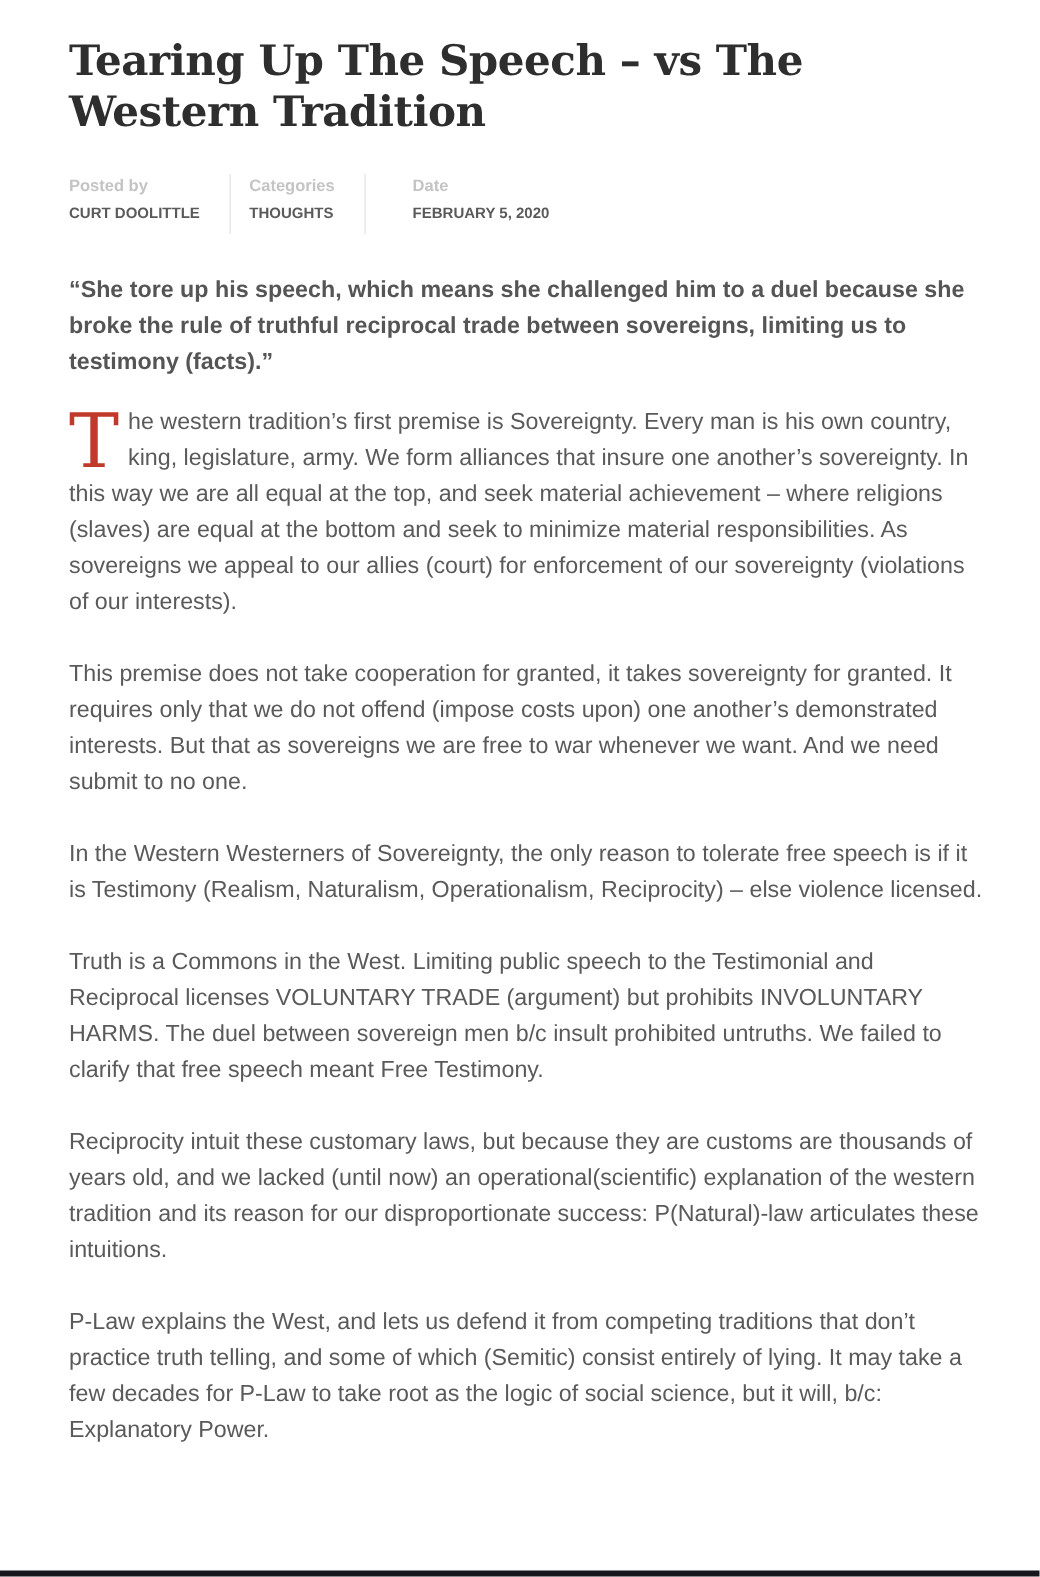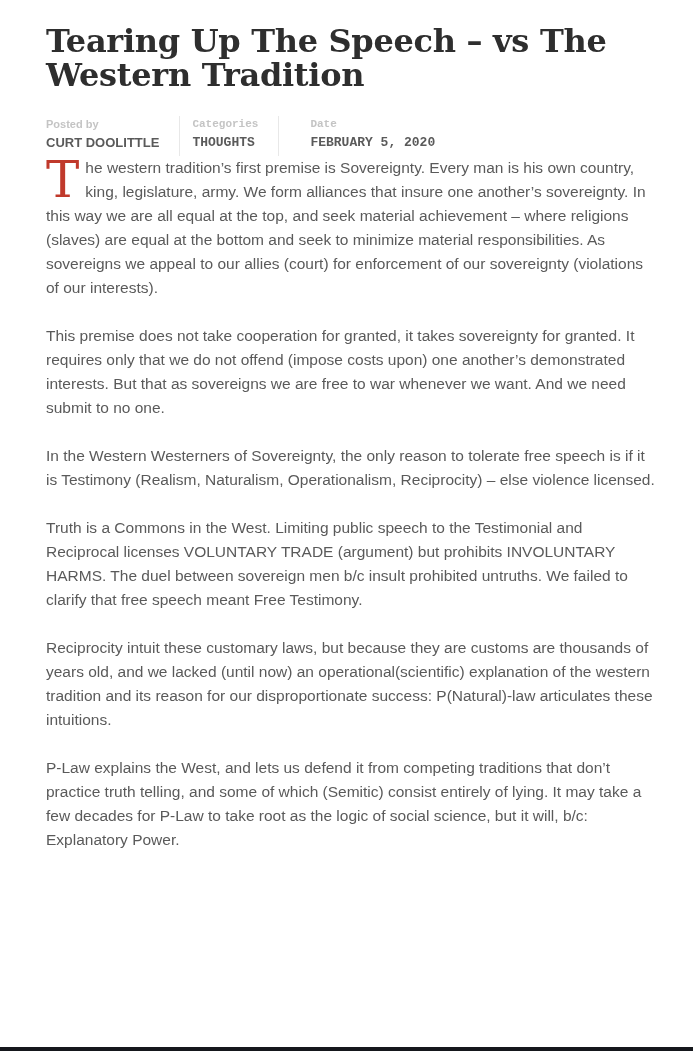--- a/index.html
+++ b/index.html
@@ -3,28 +3,28 @@
   <meta charset="utf-8">
   <style>
     html, body { margin: 0; padding: 0; }
     body {
       width: 693px; height: 1051px; background: #ffffff; position: relative; overflow: hidden;
       font-family: "Liberation Sans", sans-serif; color: #555555;
     }
     .article { position: absolute; left: 46px; top: 24px; width: 610px; }
     .title {
       font-family: "DejaVu Serif", serif; font-weight: bold; color: #2e2e2e;
-      font-size: 32px; line-height: 34px; margin: 0; letter-spacing: -0.3px;
+      font-size: 28px; line-height: 34px; margin: 0; letter-spacing: -0.3px;
     }
     .meta { display: flex; margin-top: 24px; height: 40px; }
     .meta-col { padding-right: 20px; margin-right: 12px; border-right: 1px solid #e8e8e8; }
     .meta-col:last-child { border-right: none; margin-left: 19px; }
-    .meta-col + .meta-col { padding-left: 0; font-family: Liberation Mono, monospace; }
+    .meta-col + .meta-col { padding-left: 0; }
     .meta-label { font-size: 11px; font-weight: bold; color: #c4c4c4; line-height: 16px; }
-    .meta-value { font-size: 13px; font-weight: bold; color: #5a5a5a; line-height: 18px; margin-top: 2px; text-transform: uppercase; }
+    .meta-value { font-size: 10px; font-weight: bold; color: #5a5a5a; line-height: 18px; margin-top: 2px; text-transform: uppercase; }
     .quote { margin-top: 26px; font-size: 15.5px; font-weight: bold; color: #555; line-height: 24px; }
     p.body { margin: 0; font-size: 15.5px; line-height: 24px; color: #5a5a5a; }
     .testimony { margin-top: 23px; }
     .testimony b { color: #444; }
     .dropcap-para { margin-top: 26px; }
     .dropcap {
       float: left; font-family: "DejaVu Serif", serif; font-size: 50px; line-height: 44px;
       color: #c0392b; margin: 2px 6px 0 0; height: 46px;
     }
     .para { margin-top: 24px !important; }
@@ -44,20 +44,21 @@
     <div class="meta-col">
       <div class="meta-label">Categories</div>
       <div class="meta-value">THOUGHTS</div>
     </div>
     <div class="meta-col">
       <div class="meta-label">Date</div>
       <div class="meta-value">FEBRUARY 5, 2020</div>
     </div>
   </div>
 
+  <p class="quote">“She tore up his speech, which means she challenged him to a duel because she broke the rule of truthful reciprocal trade between sovereigns, limiting us to testimony (facts).”</p>
 
 
   <p class="body dropcap-para"><span class="dropcap">T</span><span>he western tradition’s first premise is Sovereignty. Every man is his own country, king, legislature, army. We form alliances that insure one another’s sovereignty. In this way we are all equal at the top, and seek material achievement – where religions (slaves) are equal at the bottom and seek to minimize material responsibilities. As sovereigns we appeal to our allies (court) for enforcement of our sovereignty (violations of our interests).</span></p>
 
   <p class="body para">This premise does not take cooperation for granted, it takes sovereignty for granted. It requires only that we do not offend (impose costs upon) one another’s demonstrated interests. But that as sovereigns we are free to war whenever we want. And we need submit to no one.</p>
   <p class="body para">In the Western Westerners of Sovereignty, the only reason to tolerate free speech is if it is Testimony (Realism, Naturalism, Operationalism, Reciprocity) – else violence licensed.</p>
   <p class="body para">Truth is a Commons in the West. Limiting public speech to the Testimonial and Reciprocal licenses VOLUNTARY TRADE (argument) but prohibits INVOLUNTARY HARMS. The duel between sovereign men b/c insult prohibited untruths. We failed to clarify that free speech meant Free Testimony.</p>
   <p class="body para">Reciprocity intuit these customary laws, but because they are customs are thousands of years old, and we lacked (until now) an operational(scientific) explanation of the western tradition and its reason for our disproportionate success: P(Natural)-law articulates these intuitions.</p>
   <p class="body para">P-Law explains the West, and lets us defend it from competing traditions that don’t practice truth telling, and some of which (Semitic) consist entirely of lying. It may take a few decades for P-Law to take root as the logic of social science, but it will, b/c: Explanatory Power.</p>
 </div>

